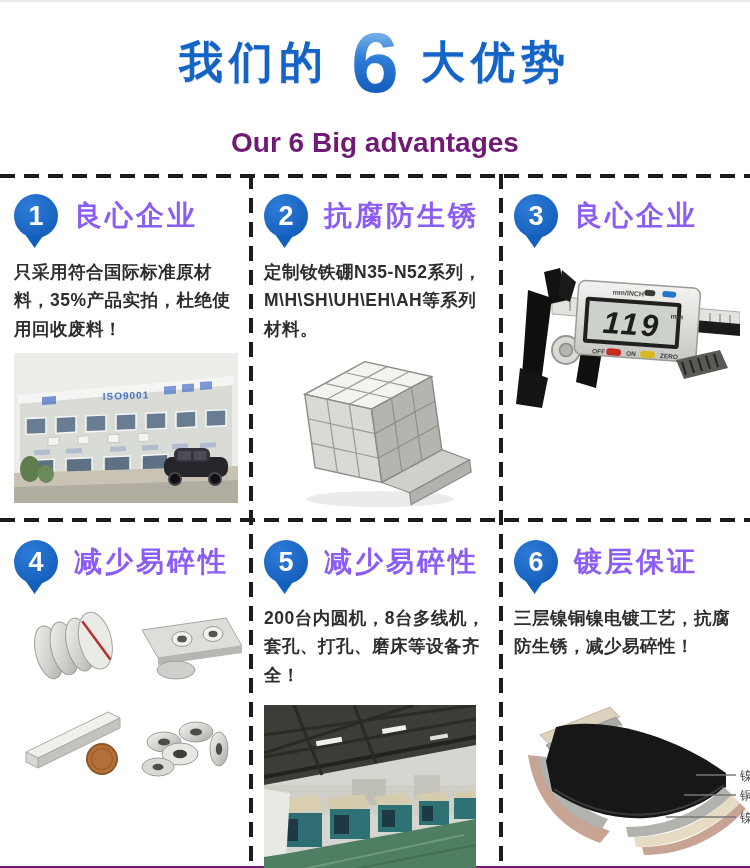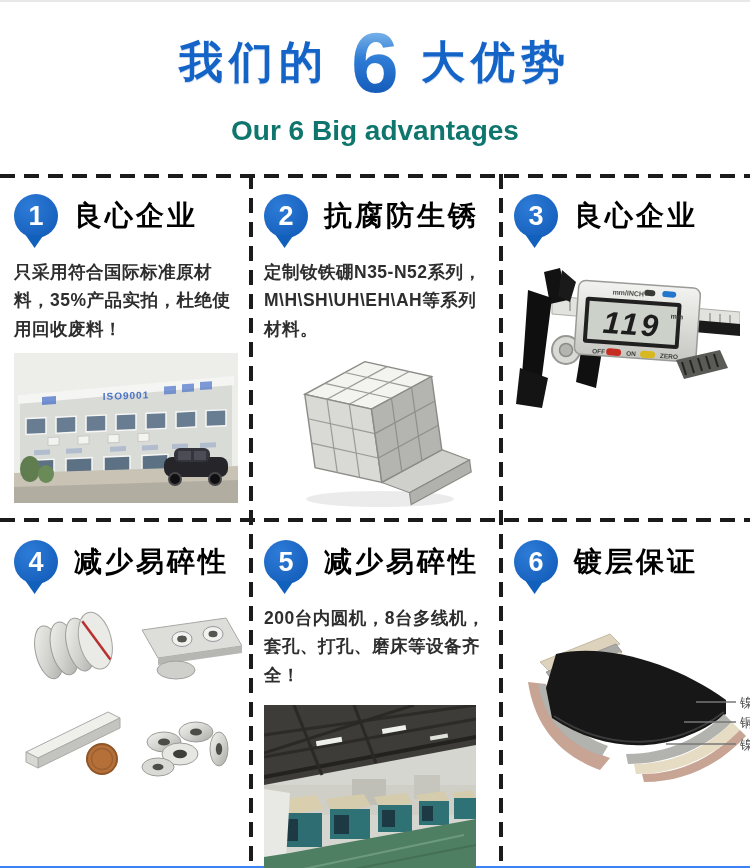--- a/index.html
+++ b/index.html
@@ -1,50 +1,50 @@
 <!DOCTYPE html>
 <html><head>
 <meta charset="utf-8">
 <style>
   * { margin:0; padding:0; box-sizing:border-box; }
   html,body { width:750px; height:868px; background:#ffffff; overflow:hidden;
               font-family:"Liberation Sans", sans-serif; }
   .page { position:relative; width:750px; height:868px; background:#fff;
-          border-top:2px solid #e8e8e8; border-bottom:2px solid #3b82f6; }
+          border-top:2px solid #e8e8e8; border-bottom:2px solid #701a75; }
 
   
   .header { height:170px; text-align:center; padding-top:22px; }
   .title-row { display:flex; align-items:center; justify-content:center; gap:16px; }
   .title-part { font-size:44px; font-weight:bold; color:#1464c8;
                 letter-spacing:6px; text-shadow:0 1px 1px rgba(20,80,180,.25); }
   .title-num { font-size:86px; font-weight:bold; line-height:.9;
                background:linear-gradient(180deg,#8fc2ee 0%,#2e7cd6 45%,#0f54b4 100%);
                -webkit-background-clip:text; background-clip:text; color:transparent;
                padding:0 6px; }
-  .subtitle { margin-top:14px; font-size:28px; font-weight:600; color:#0f766e; }
+  .subtitle { margin-top:26px; font-size:28px; font-weight:600; color:#701a75; }
 
   
   .grid { position:absolute; top:172px; left:0; width:750px; height:696px; }
   .dash-h { position:absolute; left:0; width:750px; height:4px;
             background:repeating-linear-gradient(90deg,#1b1b1b 0 15px,transparent 15px 24px); }
   .dash-v { position:absolute; top:0; bottom:0; width:4px;
             background:repeating-linear-gradient(180deg,#1b1b1b 0 15px,transparent 15px 24px); }
   .cells { display:grid; grid-template-columns:250px 250px 250px;
            grid-template-rows:346px 350px; width:750px; height:696px; }
   .cell { padding:16px 12px 0 14px; overflow:hidden; }
 
   .card-head { display:flex; align-items:center; gap:16px; height:52px; }
   .pin { position:relative; width:44px; height:44px; flex:0 0 44px;
          background:radial-gradient(circle at 35% 30%,#2d7bd8,#0f58b4); border-radius:50%;
          display:flex; align-items:center; justify-content:center; }
   .pin::after { content:""; position:absolute; bottom:-10px; left:50%;
                 transform:translateX(-58%); border-left:9px solid transparent;
                 border-right:9px solid transparent; border-top:13px solid #1160bc; }
   .pin span { color:#fff; font-size:27px; font-weight:bold; }
-  .card-title { font-size:28px; font-weight:bold; color:#000000; letter-spacing:3px; }
+  .card-title { font-size:28px; font-weight:bold; color:#8b5cf6; letter-spacing:3px; }
   .card-desc { margin-top:16px; font-size:17.5px; line-height:1.62; font-weight:600;
                color:#2e2e2e; letter-spacing:.5px; }
   .photo { margin-top:10px; }
 
   svg text { font-family:"Liberation Sans", sans-serif; }
 </style>
 </head>
 <body>
 
 <div class="page">
@@ -346,20 +346,21 @@
         </div>
       </div>
 
       <div class="cell">
         <div class="card-head">
           <div class="pin">
               <span>6</span>
             </div>
           <div class="card-title">镀层保证</div>
         </div>
+        <div class="card-desc">三层镍铜镍电镀工艺，抗腐防生锈，减少易碎性！</div>
         <div class="photo" style="margin-top:16px">
           <svg width="244" height="178" viewBox="0 0 244 178">
             <rect width="244" height="178" fill="#ffffff"></rect>
 
             <polygon points="26,58 96,30 106,40 36,68" fill="#ddd3bc" stroke="#b9ad95" stroke-width=".8"></polygon>
             <polygon points="32,68 102,40 108,48 38,76" fill="#a9a9a5" stroke="#8e8e8a" stroke-width=".8"></polygon>
             <polygon points="36,76 106,48 112,56 42,84" fill="#e9e1cd" stroke="#c4b9a0" stroke-width=".8"></polygon>
 
             <path d="M14,78 C20,118 42,150 86,166 L96,154 C56,140 36,112 32,80 Z" fill="#c7a494"></path>
             <path d="M24,80 C30,112 48,138 88,152 L94,142 C60,130 44,106 40,82 Z" fill="#b2b2ae"></path>

